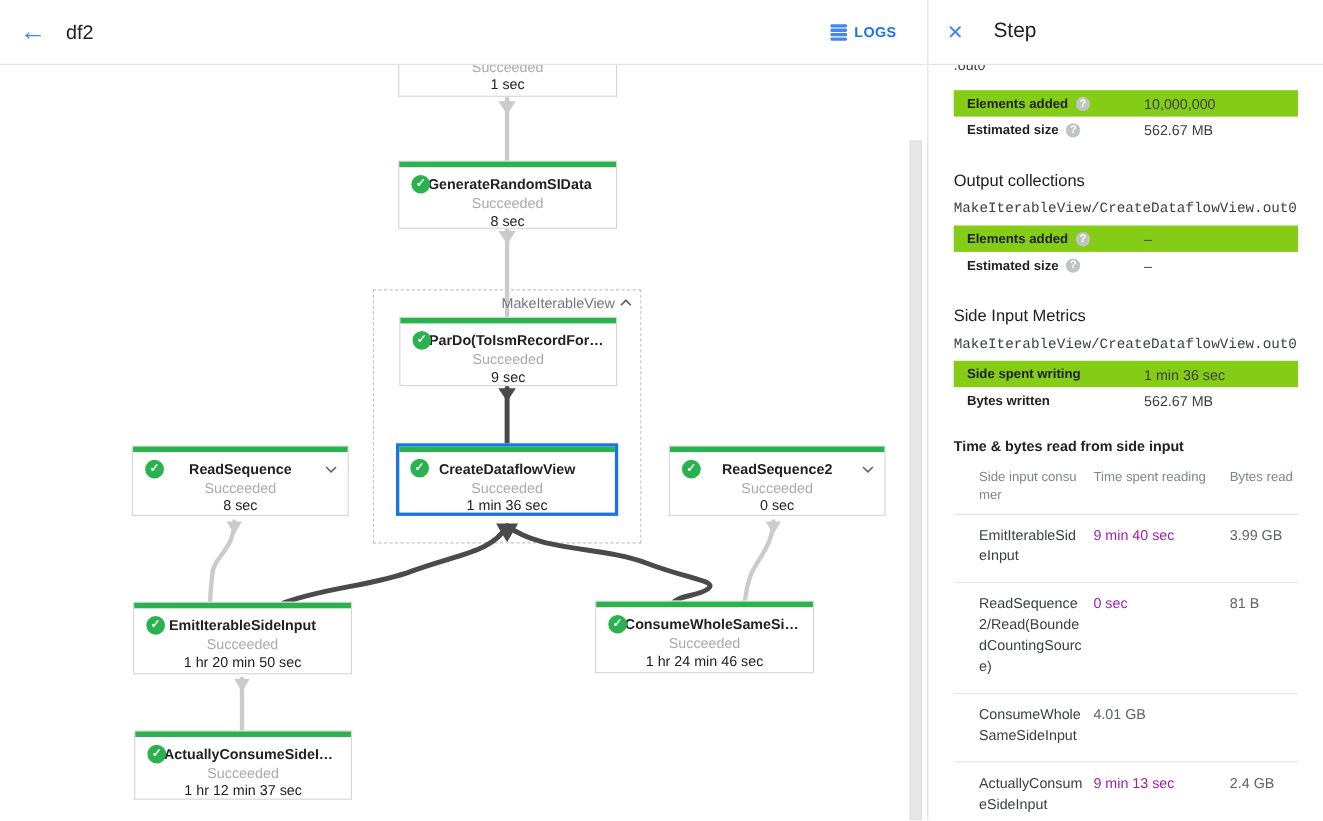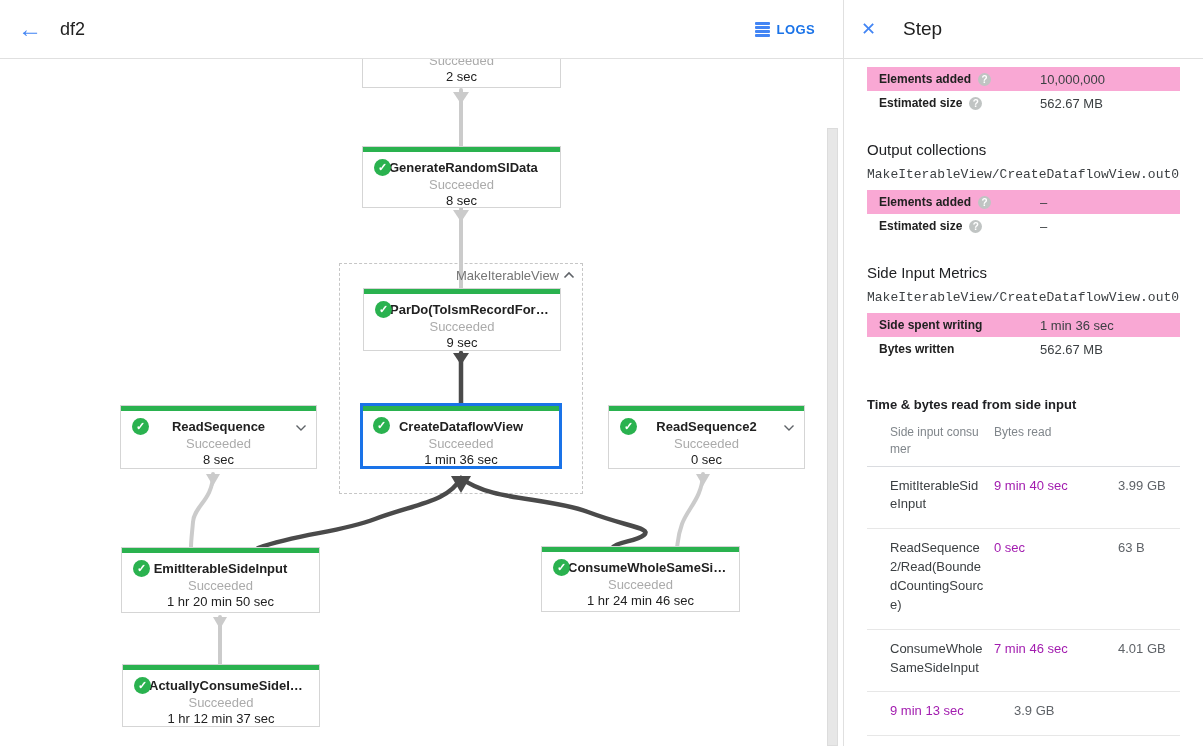--- a/index.html
+++ b/index.html
@@ -56,31 +56,31 @@
   
   .panel { position:absolute; left:844px; top:0; width:359px; height:746px; background:#fff; z-index:5; }
   .panel-header { height:59px; border-bottom:1px solid #e0e0e0; display:flex; align-items:center; }
   .close-btn { margin-left:17px; font-size:18px; color:#4285f4; cursor:pointer; }
   .panel-title { margin-left:27px; font-size:19px; color:#212121; }
   .panel-body { padding:0 23px; }
   .clipbox { height:15px; overflow:hidden; }
   .clipbox span { display:block; margin-top:-7px; font-size:13px; color:#3c4043; }
   .mrows { margin-top:8px; }
   .mrow { display:flex; align-items:center; height:24px; padding-left:12px; font-size:13px; }
-  .mrow.alt { background:#f9a8d4; }
+  .mrow.alt { background:#84cc16; }
   .mlabel { width:161px; display:flex; align-items:center; font-size:12px; font-weight:bold; color:#212121; }
   .help {
     display:inline-block; width:13px; height:13px; margin-left:7px; border-radius:50%;
     background:#c0c4c3; color:#fff; font-size:10px; font-weight:bold; line-height:13px;
     text-align:center; cursor:pointer;
   }
   .mvalue { color:#3c4043; }
   .h-section { margin-top:26px; font-size:15px; font-weight:400; color:#202124; }
   .h-path { margin-top:9px; font-size:13px; color:#3c4043;font-family:Liberation Mono, monospace; }
-  .h-bold { margin-top:36px; font-size:13px; font-weight:bold; color:#202124; }
+  .h-bold { margin-top:22px; font-size:13px; font-weight:bold; color:#202124; }
   .sitable { margin-top:6px; }
   .t-header { display:flex; padding:6px 0 8px 23px; border-bottom:1px solid #dadce0; color:#80868b; font-size:12px; line-height:1.4; }
   .t-row { display:flex; padding:10px 0 14px 23px; border-bottom:1px solid #e7e7e7; font-size:13px; line-height:1.45; }
   .tc1 { width:104px; padding-right:10px; word-break:break-all; color:#3c4043; }
   .tc2 { width:124px; color:#a21caf; }
   .tc3 { flex:1; color:#5f6368; }
   .t-header .tc1, .t-header .tc2, .t-header .tc3 { color:#80868b; }
 </style>
 </head>
 <body>
@@ -120,21 +120,21 @@
     </svg>
 
     <div class="group-label">
       <span>MakeIterableView</span><svg width="12" height="8" viewBox="0 0 12 8">
           <path d="M1.5 6.5 L6 2 L10.5 6.5" stroke="#5f6368" stroke-width="1.6" fill="none"></path>
         </svg>
     </div>
 
     <div class="node partial" style="left:362px;top:50px;width:199px;height:38px;">
       <div class="nstatus">Succeeded</div>
-      <div class="ndur">2 sec</div>
+      <div class="ndur">1 sec</div>
     </div>
 
     <div class="node" style="left:362px;top:146px;width:199px;height:62px;">
       <div class="nbar"></div>
       <span class="ncheck">✓</span>
       <div class="ntitle">GenerateRandomSIData</div>
       <div class="nstatus">Succeeded</div>
       <div class="ndur">8 sec</div>
     </div>
 
@@ -219,20 +219,23 @@
 
   <div class="vdivider"></div>
 
   <div class="panel">
     <div class="panel-header">
       <span class="close-btn">✕</span>
       <span class="panel-title">Step</span>
     </div>
     <div class="panel-body">
 
+      <div class="clipbox">
+        <span>.out0</span>
+      </div>
 
       <div class="mrows">
         <div class="mrow alt">
           <span class="mlabel">
               <span>Elements added</span>
               <span class="help">?</span>
             </span>
           <span class="mvalue">10,000,000</span>
         </div>
         <div class="mrow">
@@ -278,40 +281,41 @@
             </span>
           <span class="mvalue">562.67 MB</span>
         </div>
       </div>
 
       <div class="h-bold">Time &amp; bytes read from side input</div>
 
       <div class="sitable">
         <div class="t-header">
           <span class="tc1">Side input consumer</span>
+          <span class="tc2">Time spent reading</span>
           <span class="tc3">Bytes read</span>
         </div>
         <div class="t-row">
           <span class="tc1">EmitIterableSideInput</span>
           <span class="tc2">9 min 40 sec</span>
           <span class="tc3">3.99 GB</span>
         </div>
         <div class="t-row">
           <span class="tc1">ReadSequence2/Read(BoundedCountingSource)</span>
           <span class="tc2">0 sec</span>
-          <span class="tc3">63 B</span>
+          <span class="tc3">81 B</span>
         </div>
         <div class="t-row">
           <span class="tc1">ConsumeWholeSameSideInput</span>
-          <span class="tc2">7 min 46 sec</span>
           <span class="tc3">4.01 GB</span>
         </div>
         <div class="t-row">
+          <span class="tc1">ActuallyConsumeSideInput</span>
           <span class="tc2">9 min 13 sec</span>
-          <span class="tc3">3.9 GB</span>
+          <span class="tc3">2.4 GB</span>
         </div>
 
       </div>
 
     </div>
   </div>
 
 </div>
 
 </body></html>

